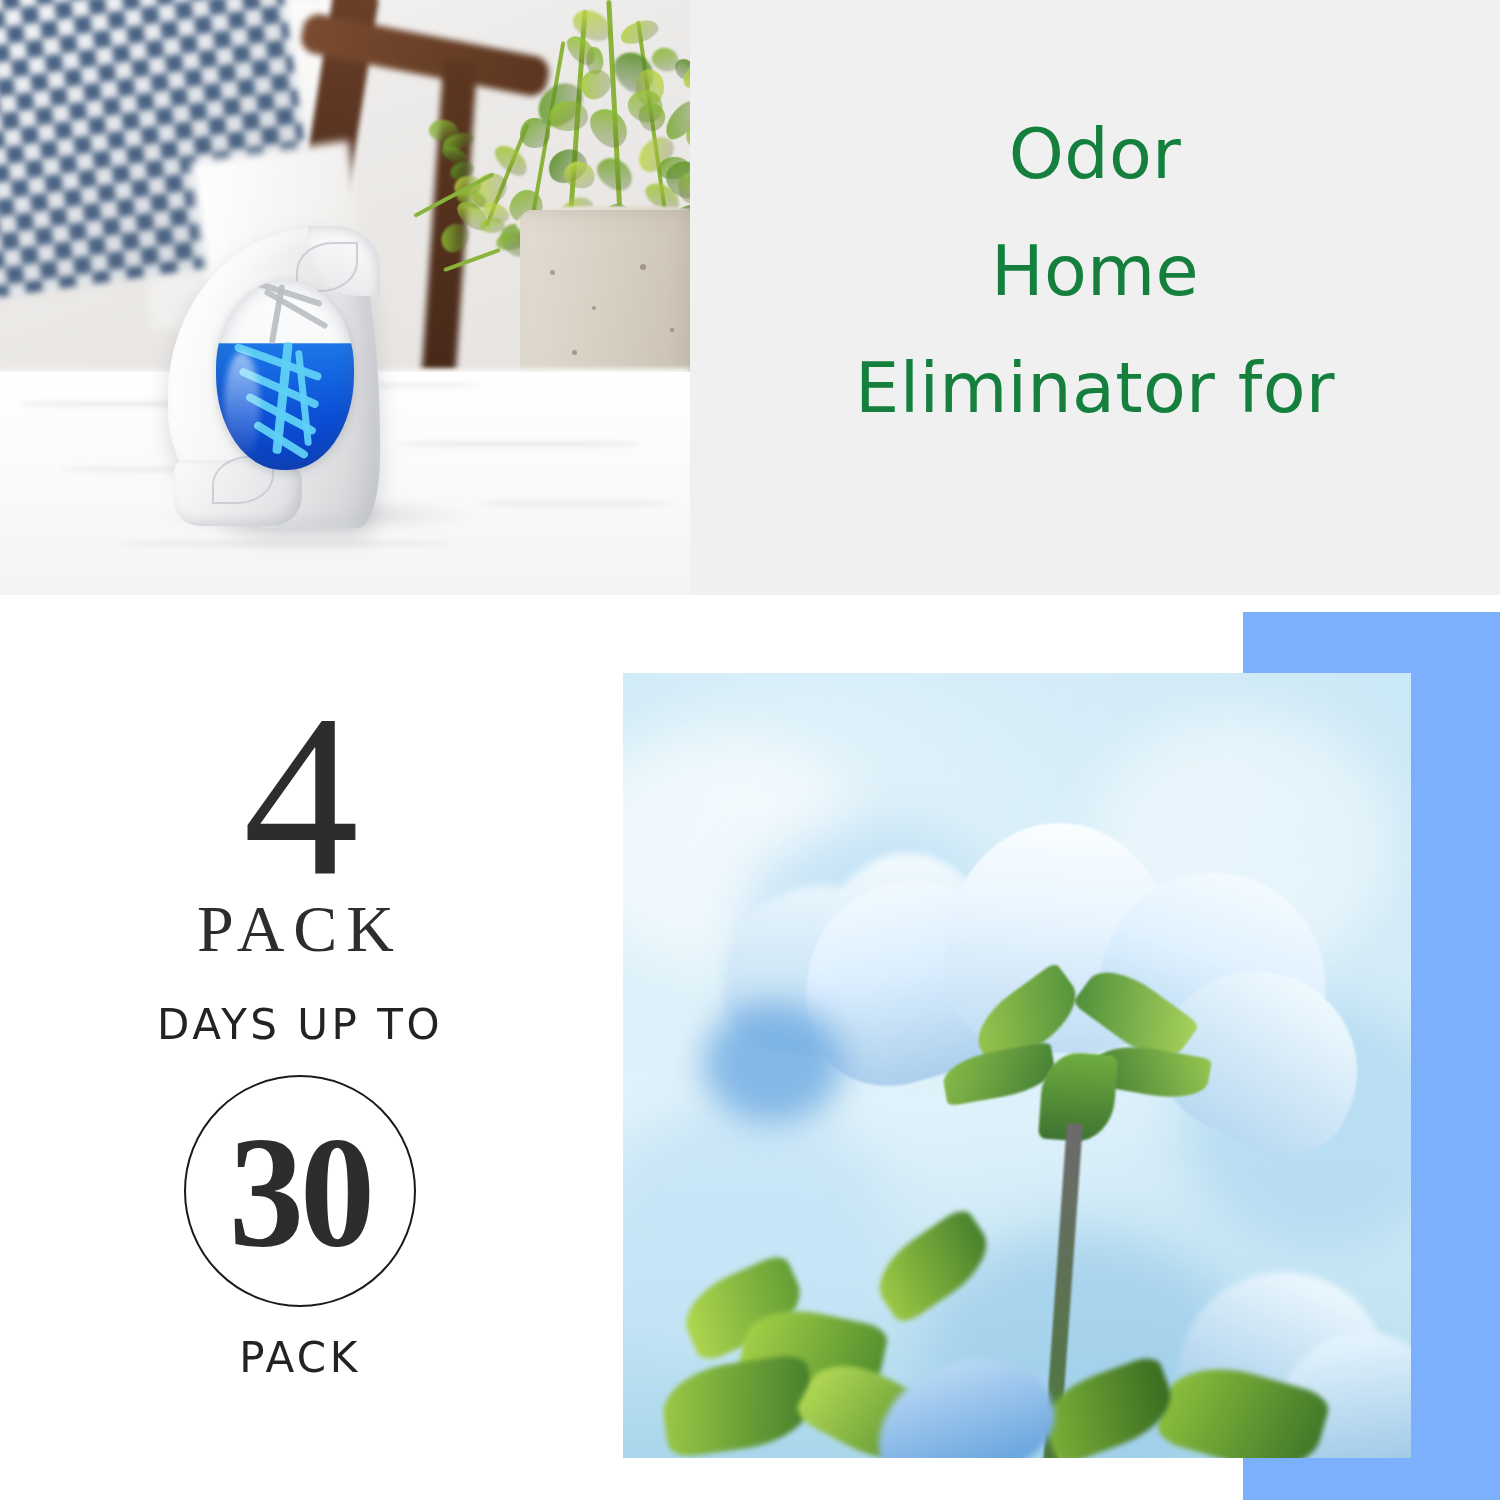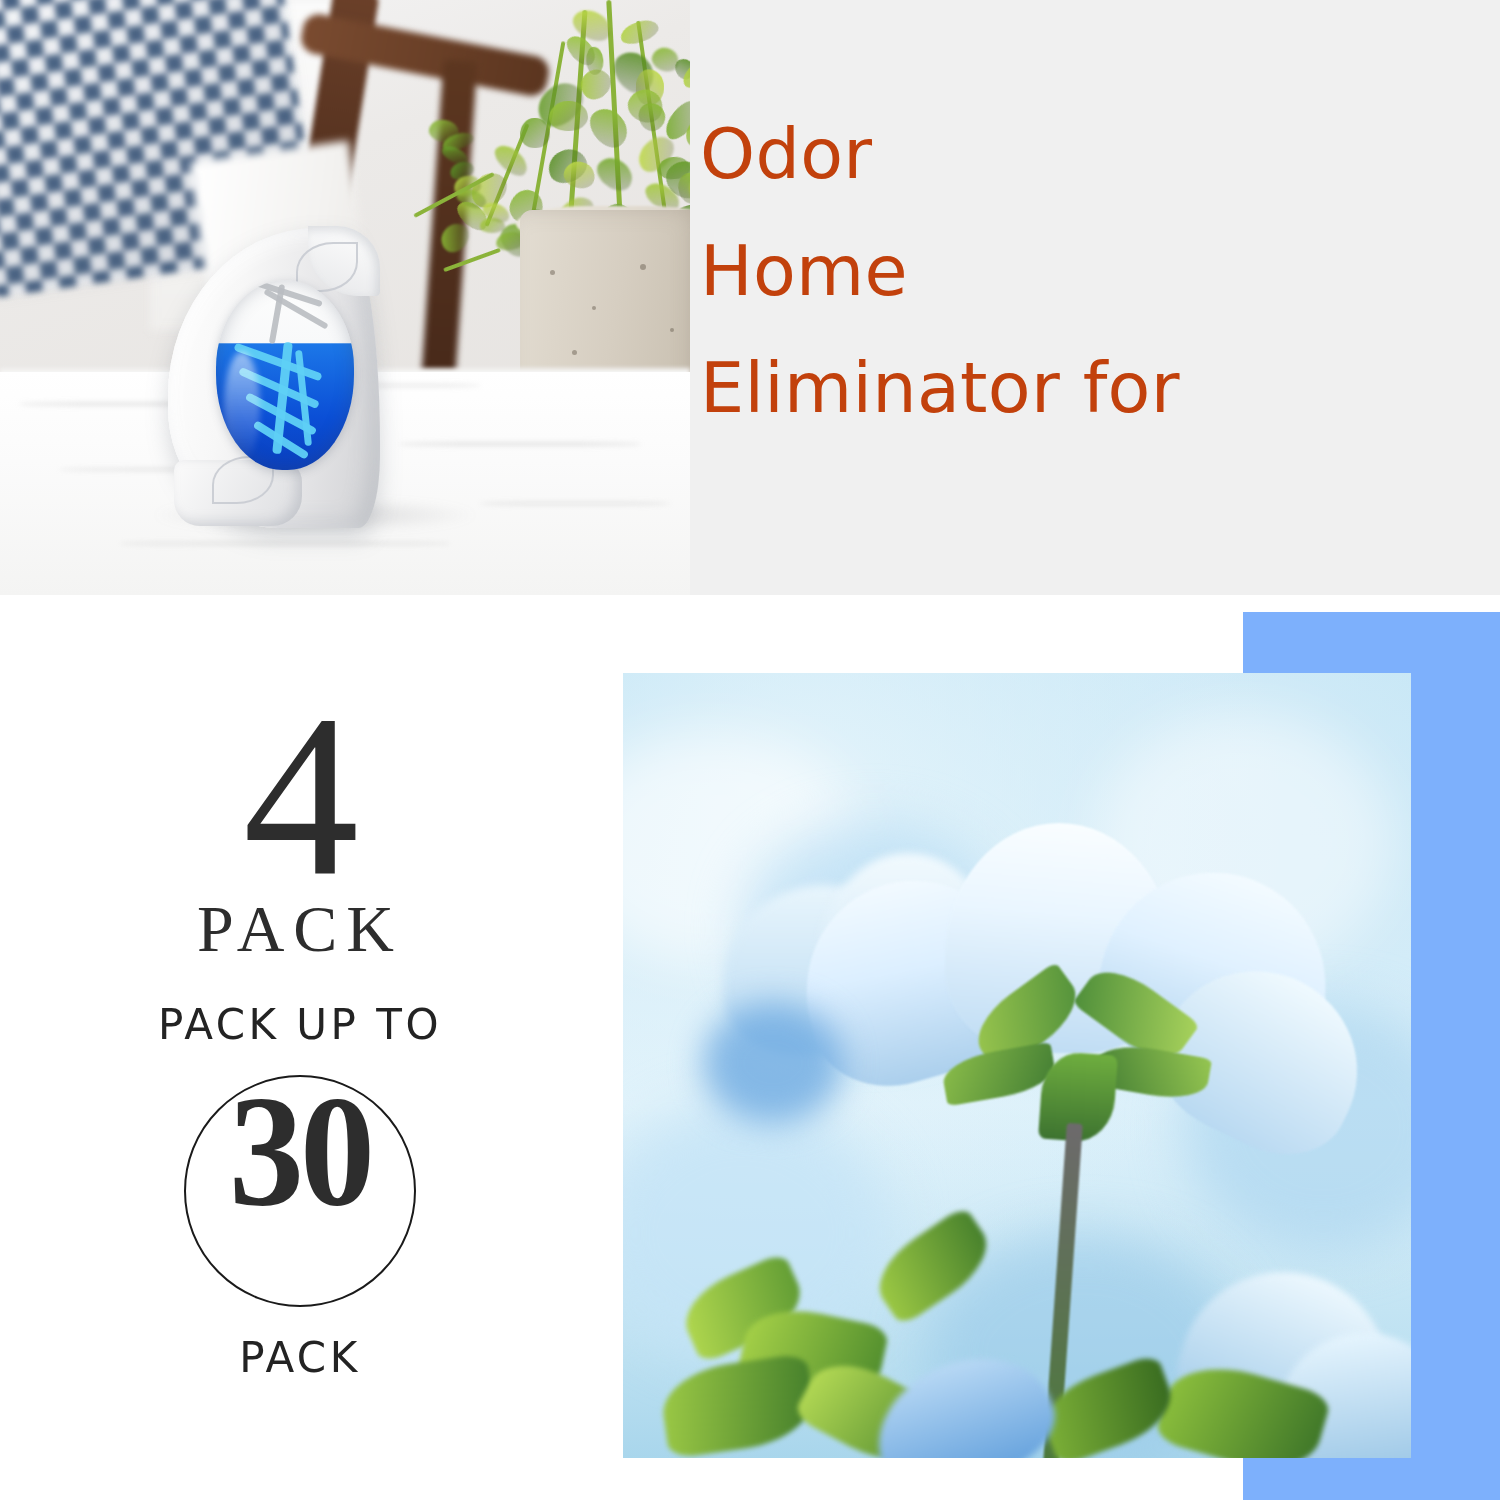--- a/index.html
+++ b/index.html
@@ -82,22 +82,22 @@
      box-shadow:inset 0 0 18px rgba(60,70,90,.25), 0 3px 10px rgba(80,90,110,.25);
      overflow:hidden;}
   .gel-gloss{position:absolute;left:8px;top:72px;width:36px;height:110px;border-radius:50%;
      background:linear-gradient(180deg,rgba(255,255,255,.55),rgba(255,255,255,0));filter:blur(3px);}
   .vein{position:absolute;background:#5fd0f5;border-radius:4px;opacity:.95;}
   .vein-grey{position:absolute;background:#b9bcc1;border-radius:4px;opacity:.9;}
   .prod-emboss{position:absolute;background:transparent;border:2px solid rgba(200,203,209,.9);
      border-radius:60% 0 60% 0;filter:blur(.4px);}
 
   
-  .headline{position:absolute;left:700px;top:96px;width:790px;text-align:left;
-     color:#c2410c;font-size:70px;line-height:1.67;font-weight:400;letter-spacing:.3px;
+  .headline{position:absolute;left:700px;top:96px;width:790px;text-align:center;
+     color:#15803d;font-size:70px;line-height:1.67;font-weight:400;letter-spacing:.3px;
      font-family:"DejaVu Sans",sans-serif;}
   .headline div{white-space:nowrap;}
 
   
   .lower{position:absolute;left:0;top:595px;width:1500px;height:905px;background:#ffffff;}
 
   .accent-block{position:absolute;left:1243px;top:17px;width:257px;height:888px;background:#7db0fc;}
 
   .flower-photo{position:absolute;left:623px;top:78px;width:788px;height:785px;overflow:hidden;
      background:linear-gradient(175deg,#bfe5f5 0%,#cfeaf6 35%,#d8eef8 70%,#c6e3f2 100%);}
@@ -115,21 +115,21 @@
   .pack-block{position:absolute;left:0px;top:100px;width:600px;text-align:center;}
   .big-four{font-family:"Liberation Serif",serif;font-size:232px;line-height:.86;
      color:#2d2d2d;font-weight:400;letter-spacing:-2px;}
   .pack-word{font-family:"Liberation Serif",serif;font-size:66px;color:#2d2d2d;
      letter-spacing:9px;font-weight:400;margin-top:-4px;}
 
   .days-block{position:absolute;left:0px;top:405px;width:600px;text-align:center;}
   .each-up-to{font-family:"DejaVu Sans",sans-serif;font-size:42px;color:#232323;
      letter-spacing:3.5px;font-weight:400;}
   .circle-30{width:228px;height:228px;border:2.2px solid #1a1a1a;border-radius:50%;
-     margin:26px auto 0 auto;display:flex;justify-content:center;}
+     margin:26px auto 0 auto;display:flex;align-items:center;justify-content:center;}
   .num-30{font-family:"Liberation Serif",serif;font-size:150px;color:#2d2d2d;
      font-weight:700;line-height:1;letter-spacing:-4px;transform:scaleY(1.06);}
   .days-word{font-family:"DejaVu Sans",sans-serif;font-size:42px;color:#232323;
      letter-spacing:3.5px;font-weight:400;margin-top:26px;}
 </style>
 </head>
 <body>
 
 <div class="stage">
 
@@ -304,21 +304,21 @@
       <div class="fl-petal" style="left:250px;top:690px;width:180px;height:120px;background:linear-gradient(185deg,#bddcf6,#5e9ddb);transform:rotate(-22deg);filter:blur(3px);"></div>
       <div class="blur-blob" style="left:80px;top:330px;width:140px;height:120px;background:rgba(110,170,225,.8);filter:blur(16px);"></div>
     </div>
 
     <div class="pack-block">
       <div class="big-four">4</div>
       <div class="pack-word">PACK</div>
     </div>
 
     <div class="days-block">
-      <div class="each-up-to">PACK UP TO</div>
+      <div class="each-up-to">DAYS UP TO</div>
       <div class="circle-30">
         <span class="num-30">30</span>
       </div>
       <div class="days-word">PACK</div>
     </div>
 
   </div>
 </div>
 
 </body></html>

